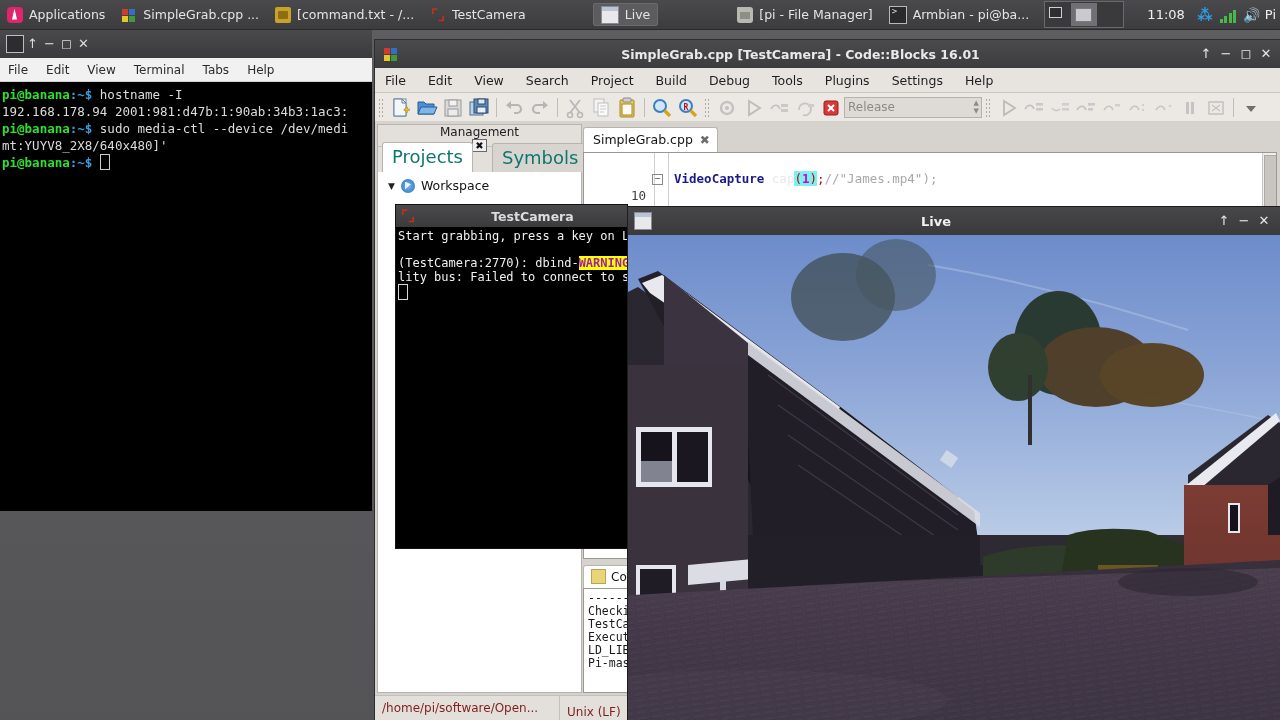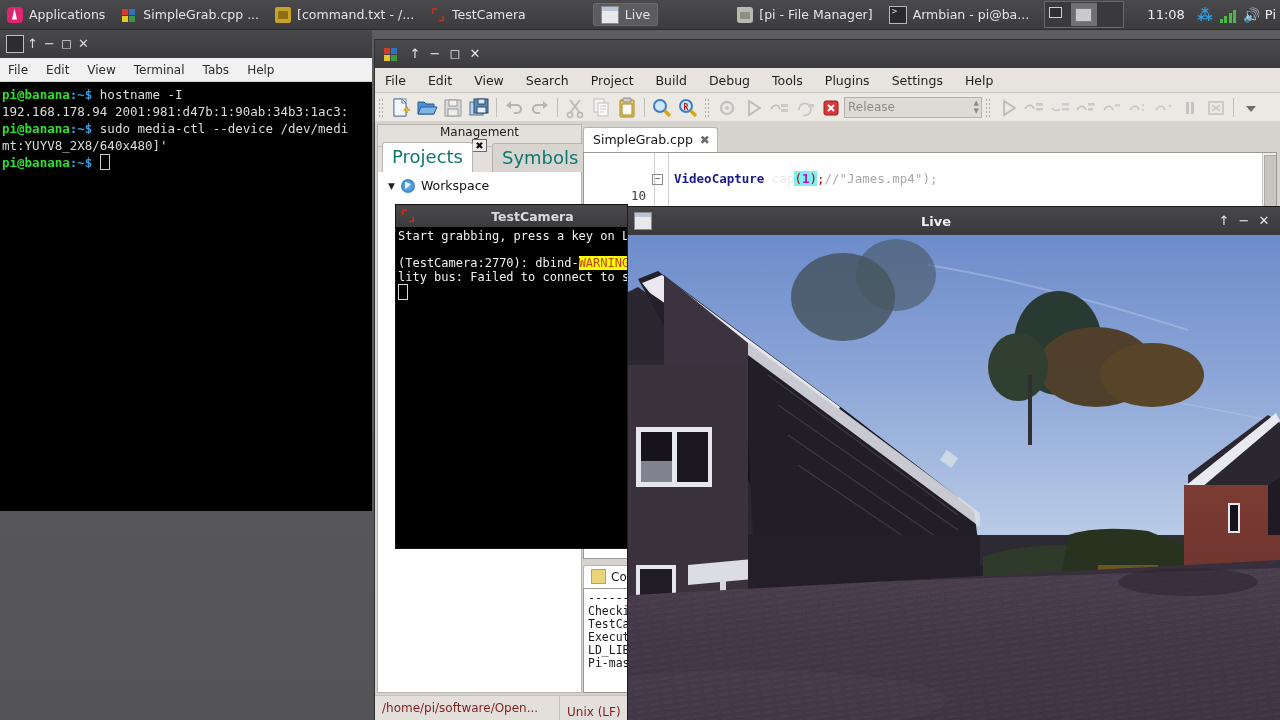--- a/index.html
+++ b/index.html
@@ -189,21 +189,21 @@
   
   #tcam{position:absolute;left:396px;top:205px;width:231px;height:343px;
     background:#000;z-index:300;box-shadow:0 0 0 1px #141414;overflow:hidden;}
   #tcam .tbar{height:22px;background:linear-gradient(#4a4a4c,#3b3b3d);
     display:flex;align-items:center;padding:0 4px;}
   #tcam .tbar .tt{flex:1;text-align:center;font-weight:bold;font-size:12.5px;color:#dcdcdc;
     padding-left:20px;overflow:hidden;white-space:nowrap;}
   #tcam .body{background:#000;color:#f0f0f0;
     font-family:"DejaVu Sans Mono","Liberation Mono",monospace;
     font-size:12px;line-height:13.5px;padding:3px 2px;white-space:pre;}
-  .warn{background:#ffff00;color:#c2410c;font-weight:normal;}
+  .warn{background:#ffff00;color:#a21caf;font-weight:bold;}
 
   
   #live{position:absolute;left:628px;top:207px;width:652px;height:513px;z-index:400;
     background:#2f2f31;box-shadow:0 0 0 1px #1d1d1f;overflow:hidden;}
   #live .tbar{height:28px;background:linear-gradient(#47474a,#3a3a3c);
     display:flex;align-items:center;padding:0 6px;}
   #live .tbar .tt{flex:1;text-align:center;font-weight:bold;font-size:13px;color:#f0f0f0;}
   #live .photo{position:absolute;left:0;top:28px;right:0;bottom:0;overflow:hidden;}
   .wbtn{width:20px;height:20px;text-align:center;line-height:20px;color:#e6e6e6;font-size:13px;}
 
@@ -321,20 +321,21 @@
 
 <div id="cb">
 
   <div class="title">
     <span class="tb-ico ico-cb" style="margin-left:4px;">
         <i></i>
         <i></i>
         <i></i>
         <i></i>
       </span>
+    <span class="tt">SimpleGrab.cpp [TestCamera] - Code::Blocks 16.01</span>
     <span class="wbtn">↑</span>
     <span class="wbtn">−</span>
     <span class="wbtn">◻</span>
     <span class="wbtn">✕</span>
   </div>
 
   <div class="menu">
     <span>File</span>
     <span>Edit</span>
     <span>View</span>

